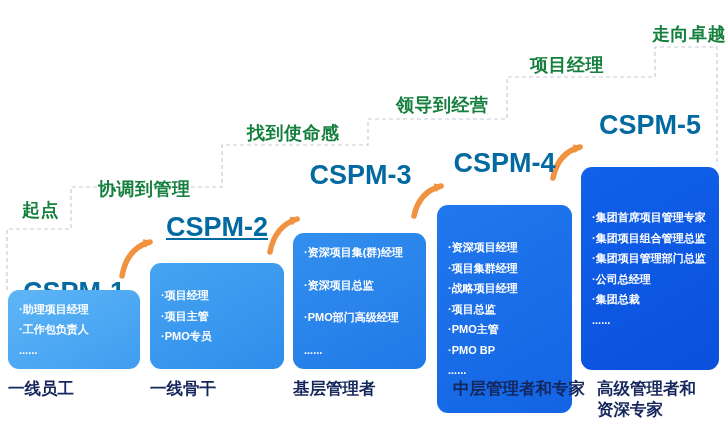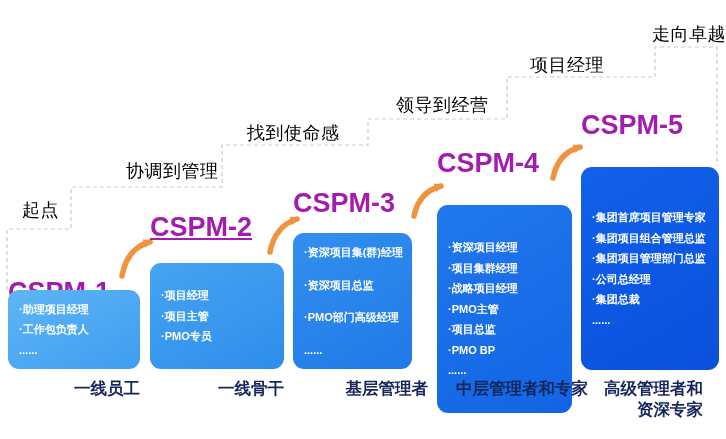--- a/index.html
+++ b/index.html
@@ -3,57 +3,57 @@
 <meta charset="utf-8">
 <style>
   html,body{margin:0;padding:0;background:#ffffff;}
   .canvas{
     position:relative;width:726px;height:439px;background:#ffffff;overflow:hidden;
     font-family:"Liberation Sans","DejaVu Sans",sans-serif;
   }
   svg.lines{position:absolute;left:0;top:0;width:726px;height:439px;pointer-events:none;}
 
   .stage{
-    position:absolute;font-size:18px;font-weight:normal;color:#000000;
+    position:absolute;font-size:18px;font-weight:bold;color:#15803d;
     white-space:nowrap;letter-spacing:0.5px;
   }
   .s0{left:22px;top:198px;}
-  .s1{left:98px;top:159px;margin-left:28px;}
+  .s1{left:98px;top:177px;}
   .s2{left:247px;top:121px;}
   .s3{left:396px;top:93px;}
   .s4{left:530px;top:53px;}
   .s5{left:652px;top:22px;}
 
   .level-title{
-    position:absolute;font-size:27px;font-weight:bold;color:#a21caf;
-    text-align:left;white-space:nowrap;letter-spacing:0px;
+    position:absolute;font-size:27px;font-weight:bold;color:#0369a1;
+    text-align:center;white-space:nowrap;letter-spacing:0px;
   }
   .t0{left:8px;width:132px;top:240px;margin-top:37px;}
   .t1{left:150px;width:134px;top:212px;text-decoration:underline;}
-  .t2{left:293px;width:135px;top:188px;}
+  .t2{left:293px;width:135px;top:160px;}
   .t3{left:437px;width:135px;top:148px;}
   .t4{left:581px;width:138px;top:110px;}
 
   .box{
     position:absolute;border-radius:11px;color:#ffffff;
     display:flex;flex-direction:column;justify-content:center;
     padding:4px 6px 4px 11px;box-sizing:border-box;
   }
   .b0{left:8px;top:290px;width:132px;height:79px;background:linear-gradient(150deg,#5eb6f6 0%,#3f9cf0 100%);}
   .b1{left:150px;top:263px;width:134px;height:106px;background:linear-gradient(150deg,#46a4f2 0%,#2e8deb 100%);}
-  .b2{left:293px;top:233px;width:119px;height:136px;background:linear-gradient(150deg,#338fee 0%,#2079e8 100%);gap:12px;}
+  .b2{left:293px;top:233px;width:133px;height:136px;background:linear-gradient(150deg,#338fee 0%,#2079e8 100%);gap:12px;}
   .b3{left:437px;top:205px;width:135px;height:208px;background:linear-gradient(150deg,#2178ec 0%,#1264e4 100%);}
   .b4{left:581px;top:167px;width:138px;height:203px;background:linear-gradient(150deg,#1161ea 0%,#0a50dc 100%);}
   .role{
     font-size:11px;font-weight:600;line-height:20.5px;
     padding-left:7px;text-indent:-7px;letter-spacing:0px;
   }
 
   .category{
-    position:absolute;top:378px;text-align:right;font-size:16.5px;font-weight:bold;
+    position:absolute;top:378px;text-align:left;font-size:16.5px;font-weight:bold;
     color:#15265c;line-height:21px;
   }
   .c0{left:8px;width:132px;white-space:nowrap;}
   .c1{left:150px;width:134px;white-space:nowrap;}
   .c2{left:293px;width:135px;white-space:nowrap;}
   .c3{left:437px;width:135px;white-space:nowrap;margin-left:16px;}
   .c4{left:597px;width:106px;}
 </style>
 </head>
 <body>
@@ -102,22 +102,22 @@
     <div class="role">·资深项目集(群)经理</div>
     <div class="role">·资深项目总监</div>
     <div class="role">·PMO部门高级经理</div>
     <div class="role">......</div>
   </div>
 
   <div class="box b3">
     <div class="role">·资深项目经理</div>
     <div class="role">·项目集群经理</div>
     <div class="role">·战略项目经理</div>
+    <div class="role">·项目总监</div>
     <div class="role">·PMO主管</div>
-    <div class="role">·项目总监</div>
     <div class="role">·PMO BP</div>
     <div class="role">......</div>
   </div>
 
   <div class="box b4">
     <div class="role">·集团首席项目管理专家</div>
     <div class="role">·集团项目组合管理总监</div>
     <div class="role">·集团项目管理部门总监</div>
     <div class="role">·公司总经理</div>
     <div class="role">·集团总裁</div>

